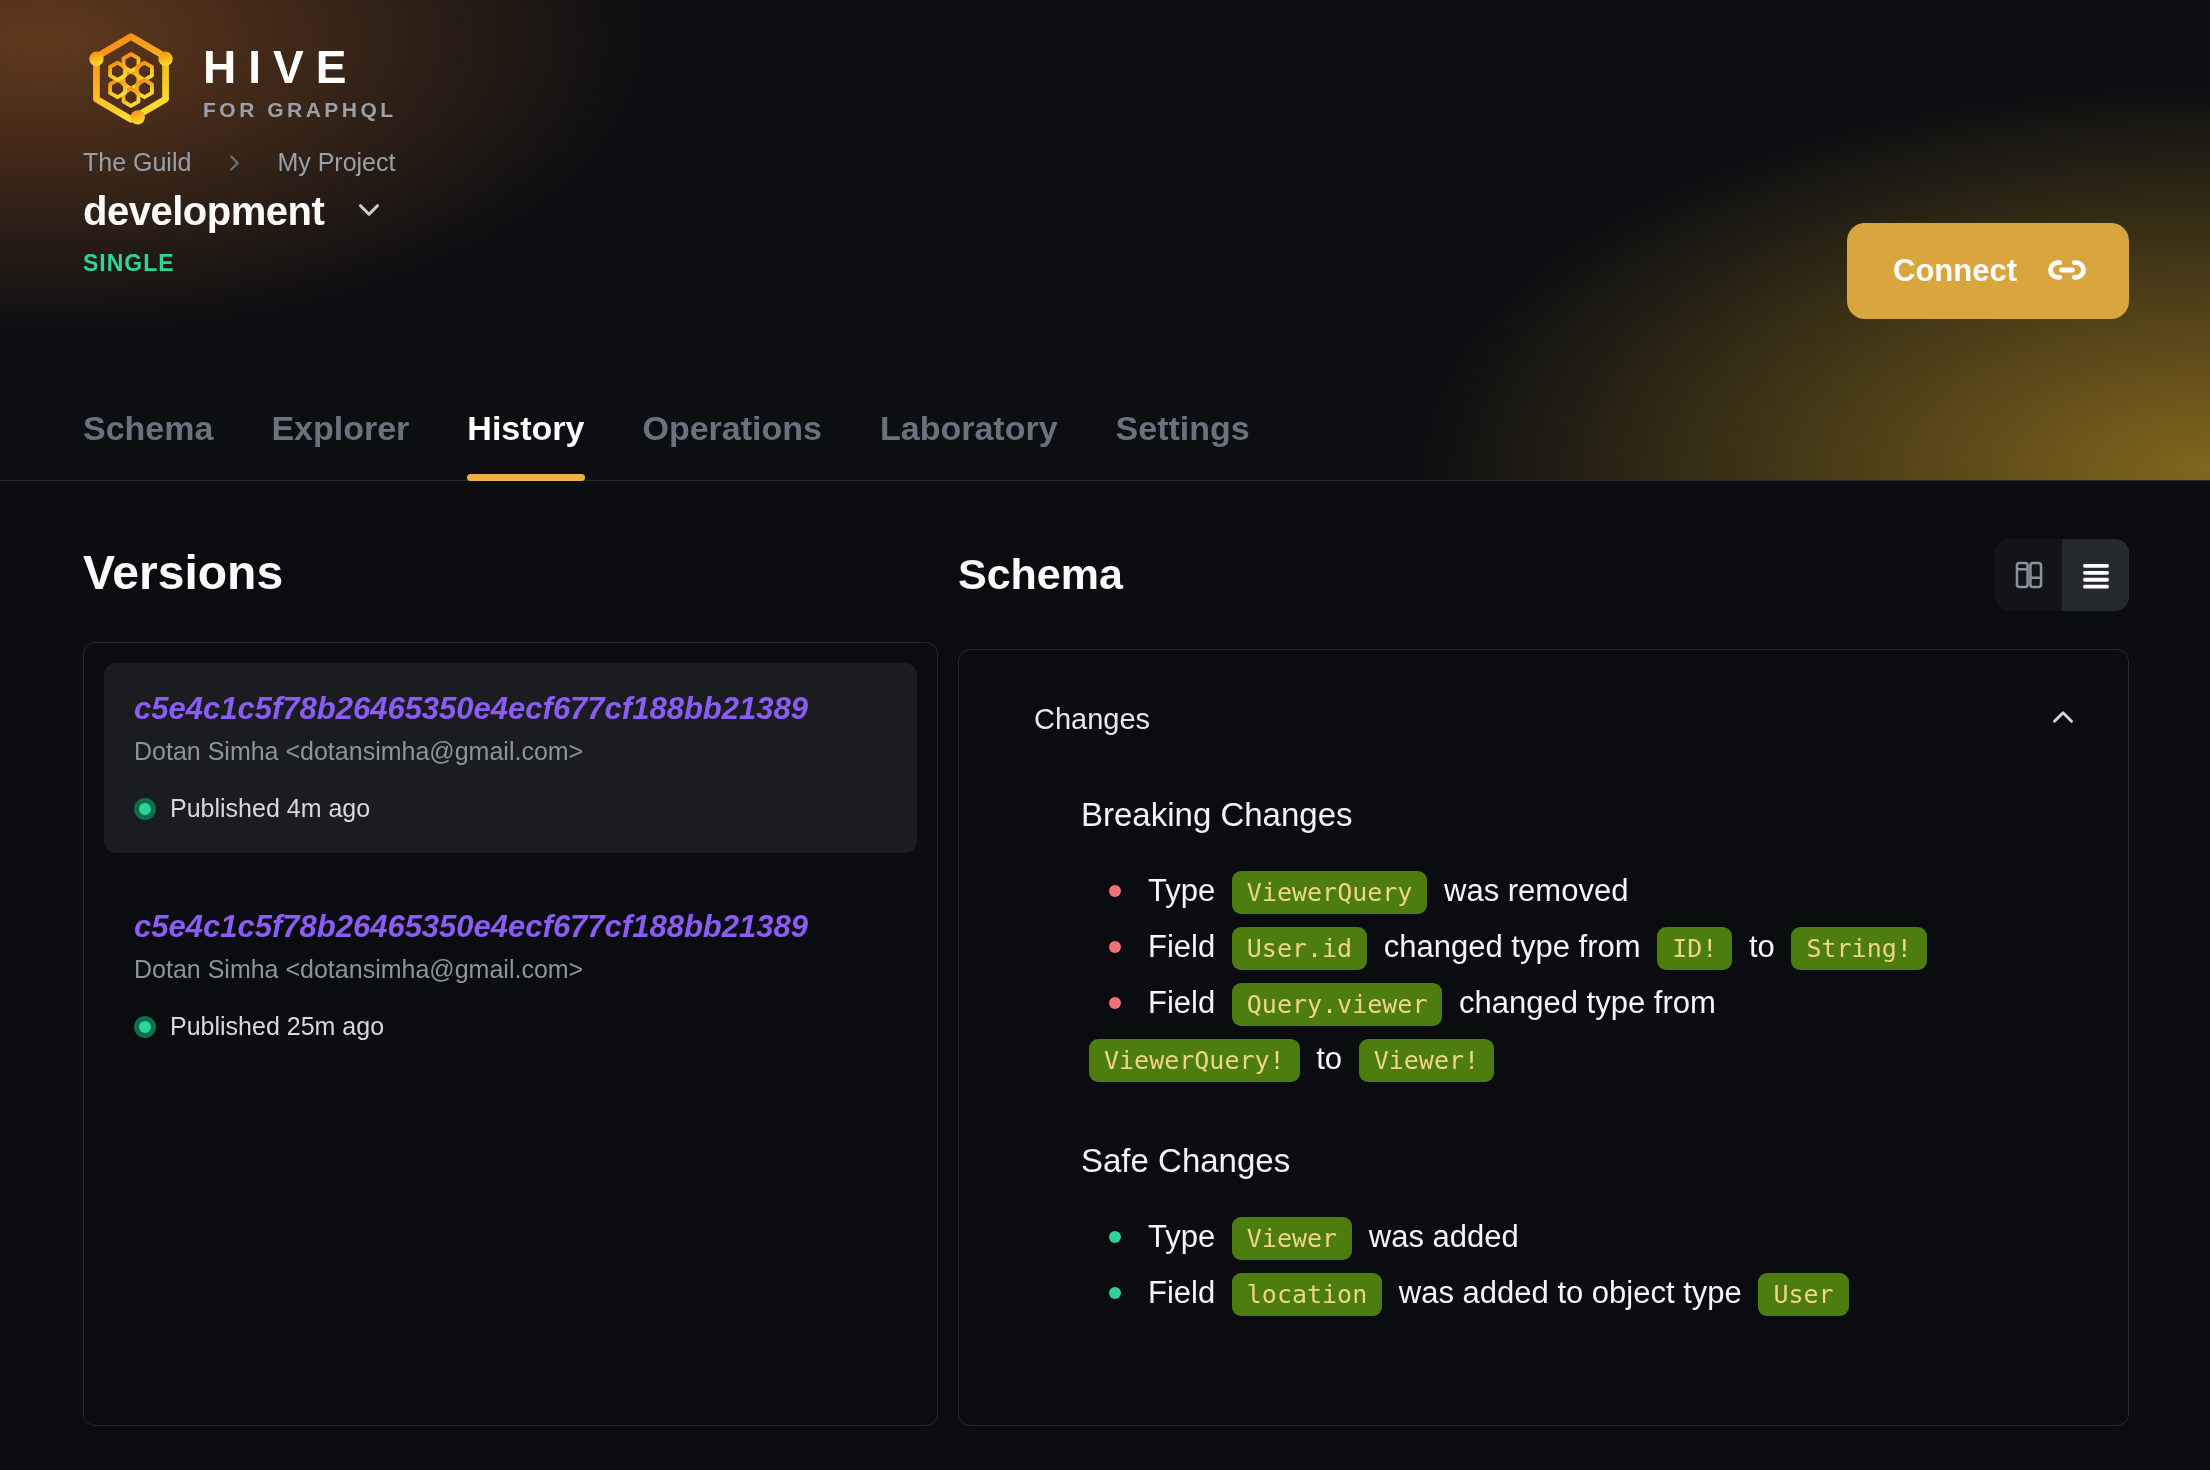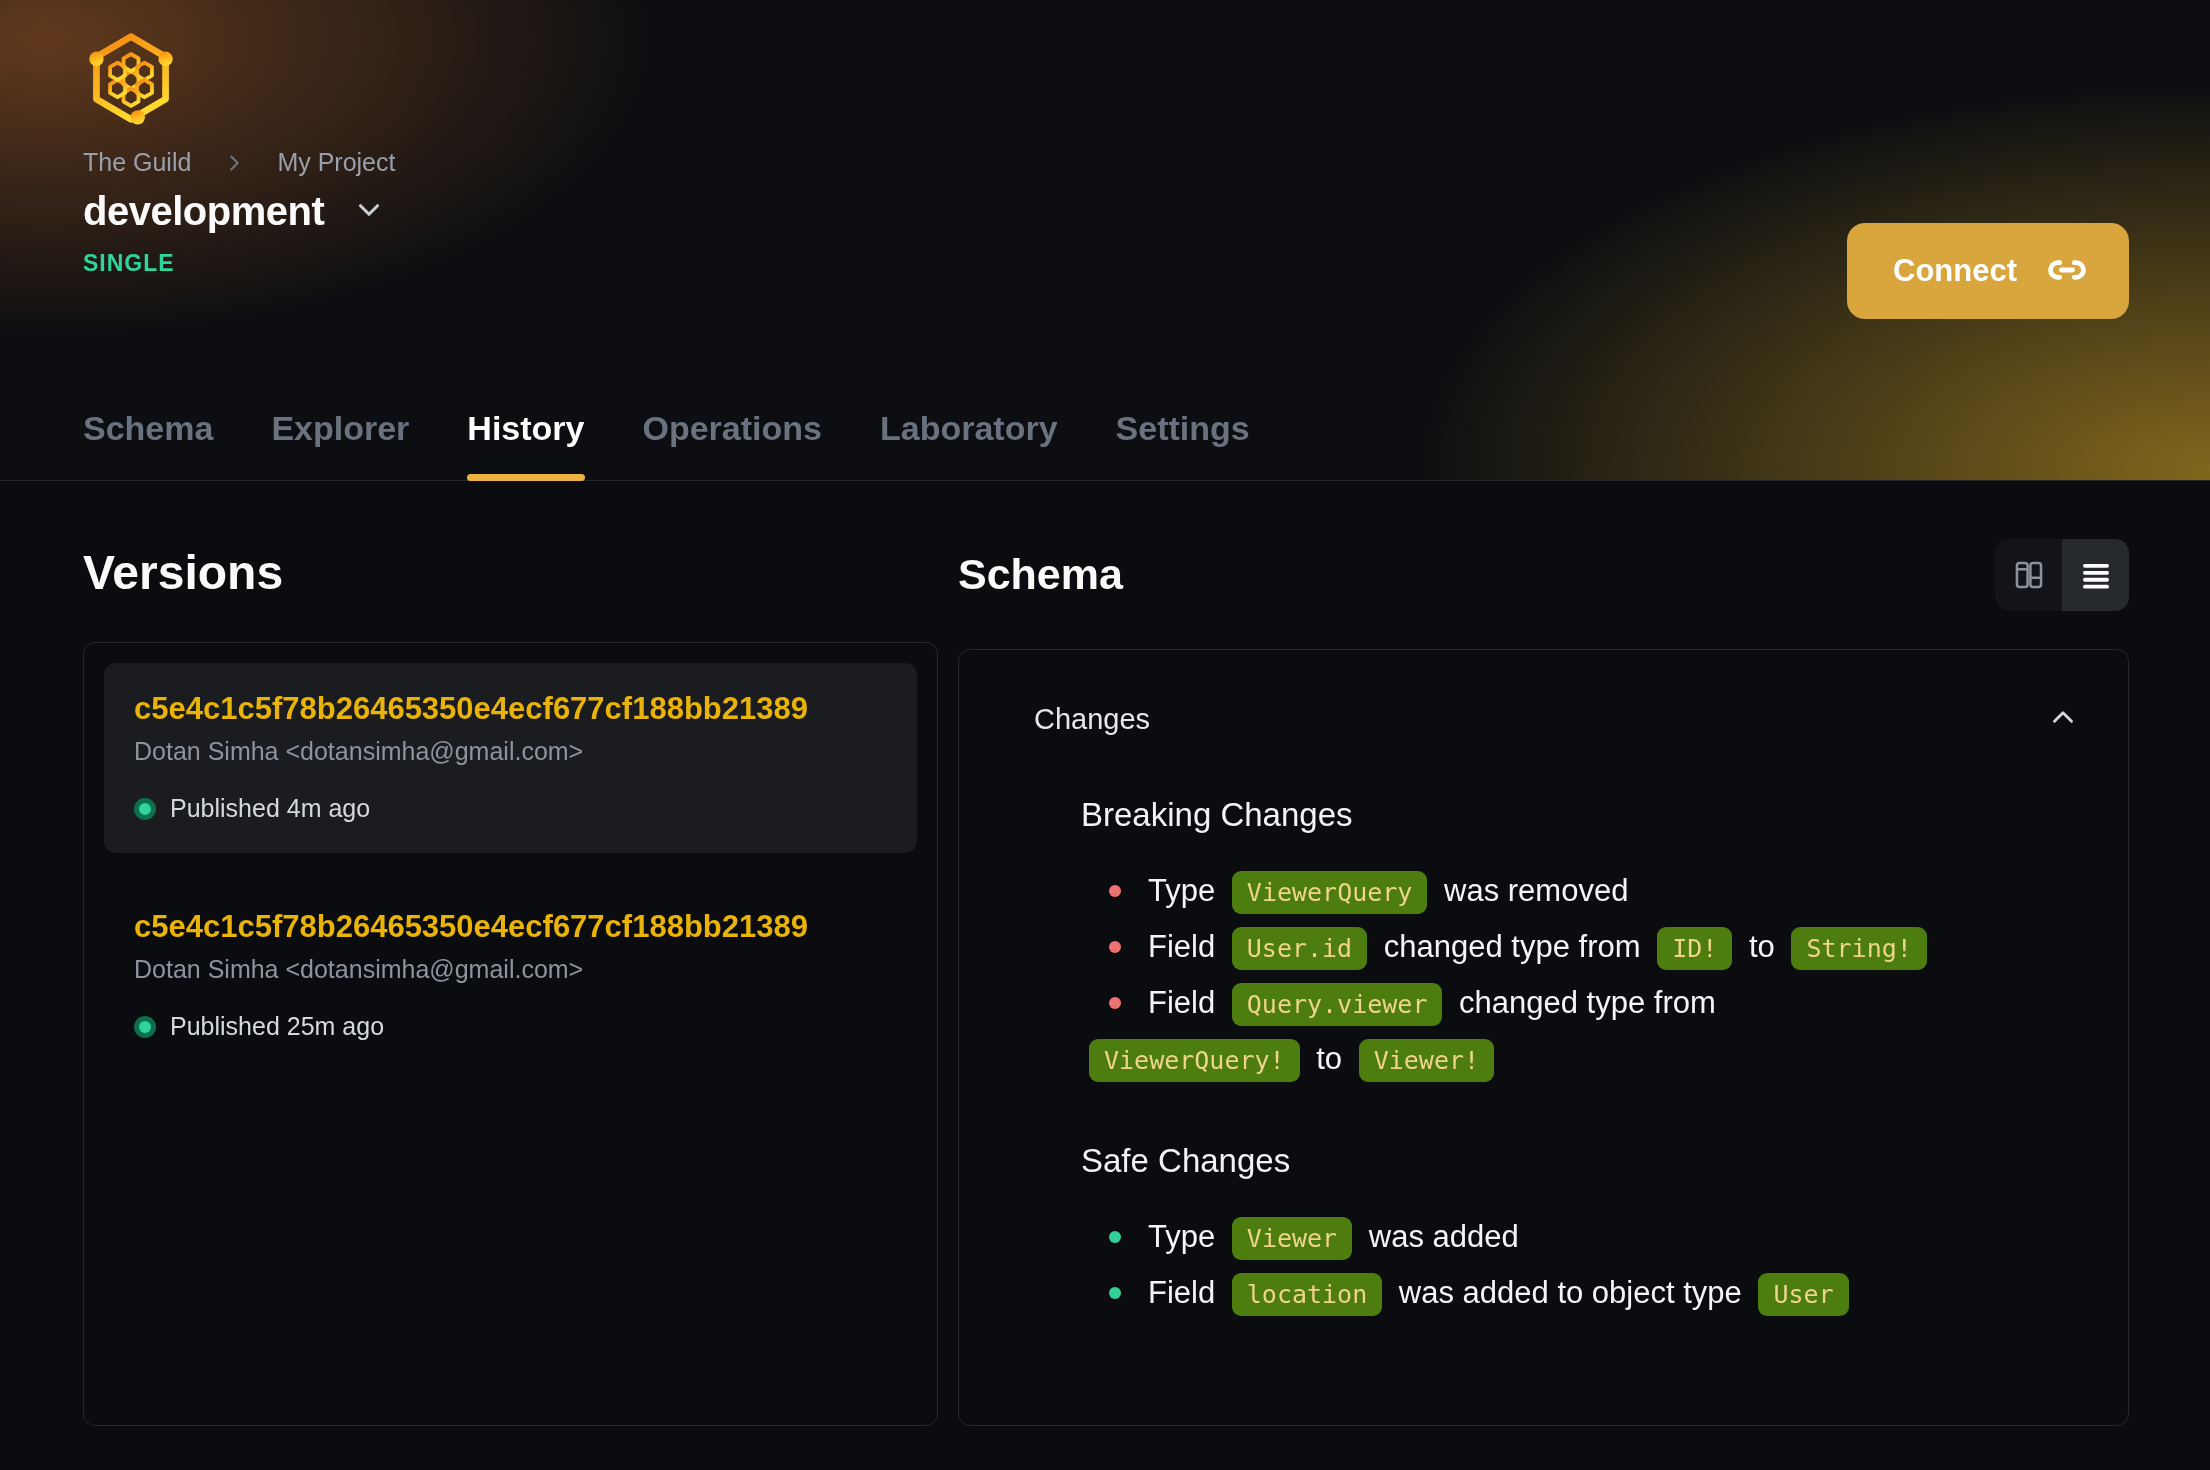--- a/index.html
+++ b/index.html
@@ -48,21 +48,21 @@
 
   
   main { display:flex; align-items:flex-end; gap:20px; padding:0 81px 0 83px; }
 
   .left-col { width:855px; flex:none; }
   .versions-heading { margin:56px 0 42px; font-size:48px; font-weight:800; color:#fafafa; line-height:1.1; }
   .versions-panel { height:784px; border:1px solid #26282d; border-radius:12px; padding:20px; }
   .version-card { border-radius:12px; padding:28px 30px 30px; cursor:pointer; }
   .version-card.selected { background:#1a1c20; }
   .version-card + .version-card { margin-top:28px; }
-  .version-hash { font-size:31px; font-weight:700; color:#eab308; margin-bottom:10px; }
+  .version-hash { font-size:31px; font-weight:700; color:#8b5cf6; margin-bottom:10px;font-style:italic; }
   .version-author { font-size:25px; color:#8d949e; margin-bottom:28px; }
   .published-row { display:flex; align-items:center; gap:14px; font-size:25px; color:#d6d9de; }
   .status-dot { width:22px; height:22px; border-radius:50%; background:#2ed49b;
                 border:5px solid #0d6f4c; flex:none; }
 
   .right-col { flex:1; min-width:0; }
   .schema-head { display:flex; align-items:center; justify-content:space-between; margin:58px 0 38px; }
   .schema-heading { font-size:43px; font-weight:800; color:#fafafa; line-height:1.2; }
   .view-toggle { display:flex; border-radius:14px; overflow:hidden; }
   .view-btn { width:67px; height:72px; border:none; cursor:pointer;
@@ -110,20 +110,24 @@
             <path d="M64 52 L71.8 56.5 L71.8 65.5 L64 70 L56.2 65.5 L56.2 56.5 Z"></path>
             <path d="M50 61 L57.8 65.5 L57.8 74.5 L50 79 L42.2 74.5 L42.2 65.5 Z"></path>
             <path d="M36 52 L43.8 56.5 L43.8 65.5 L36 70 L28.2 65.5 L28.2 56.5 Z"></path>
             <path d="M36 34 L43.8 38.5 L43.8 47.5 L36 52 L28.2 47.5 L28.2 38.5 Z"></path>
           </g>
         </g>
         <circle cx="14" cy="30" r="7.5" fill="url(#lg)"></circle>
         <circle cx="86" cy="30" r="7.5" fill="url(#lg)"></circle>
         <circle cx="57" cy="91" r="7.5" fill="url(#lg)"></circle>
       </svg>
+      <div class="brand-text">
+        <div class="brand-title">HIVE</div>
+        <div class="brand-subtitle">FOR GRAPHQL</div>
+      </div>
     </div>
 
     <div class="breadcrumb">
       <a class="crumb">The Guild</a>
       <span class="crumb-sep">
         <svg width="22" height="22" viewBox="0 0 24 24" fill="none" stroke="#6b7280" stroke-width="2.4" stroke-linecap="round" stroke-linejoin="round">
             <polyline points="9 5 16 12 9 19"></polyline>
           </svg>
       </span>
       <a class="crumb">My Project</a>

